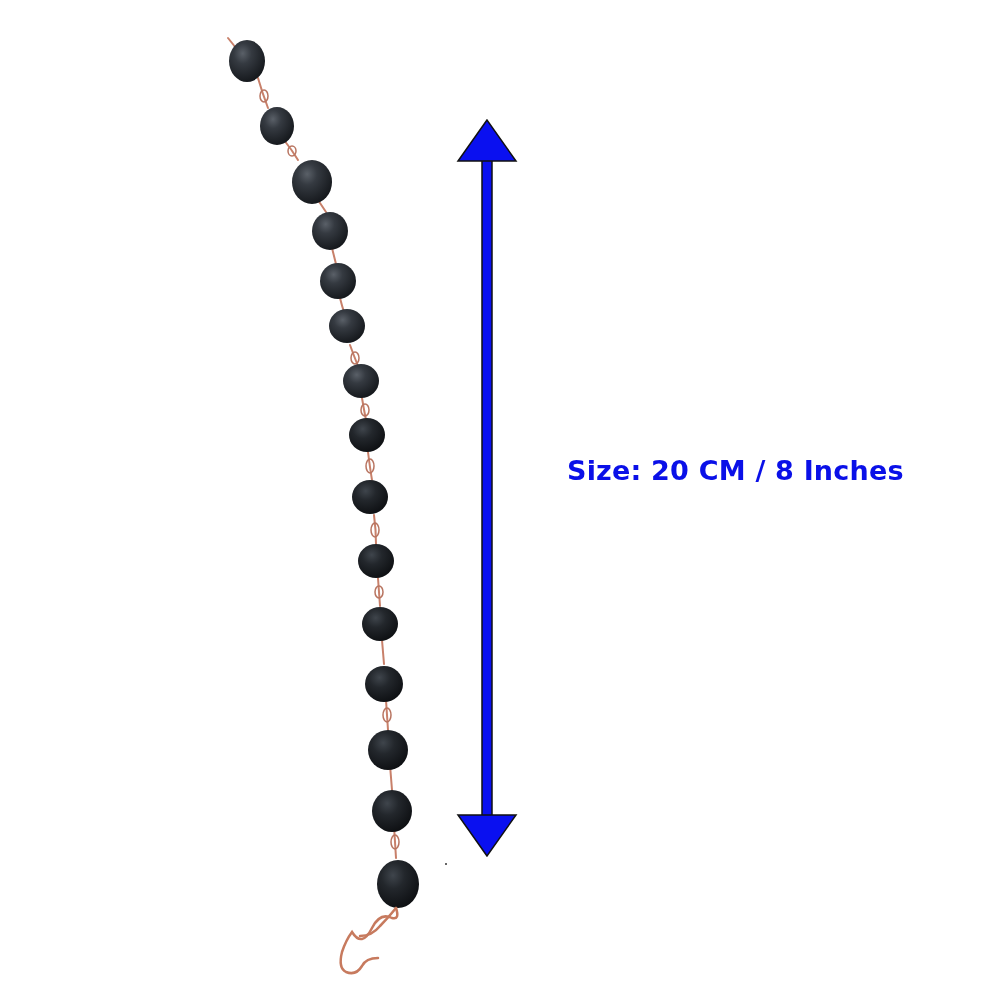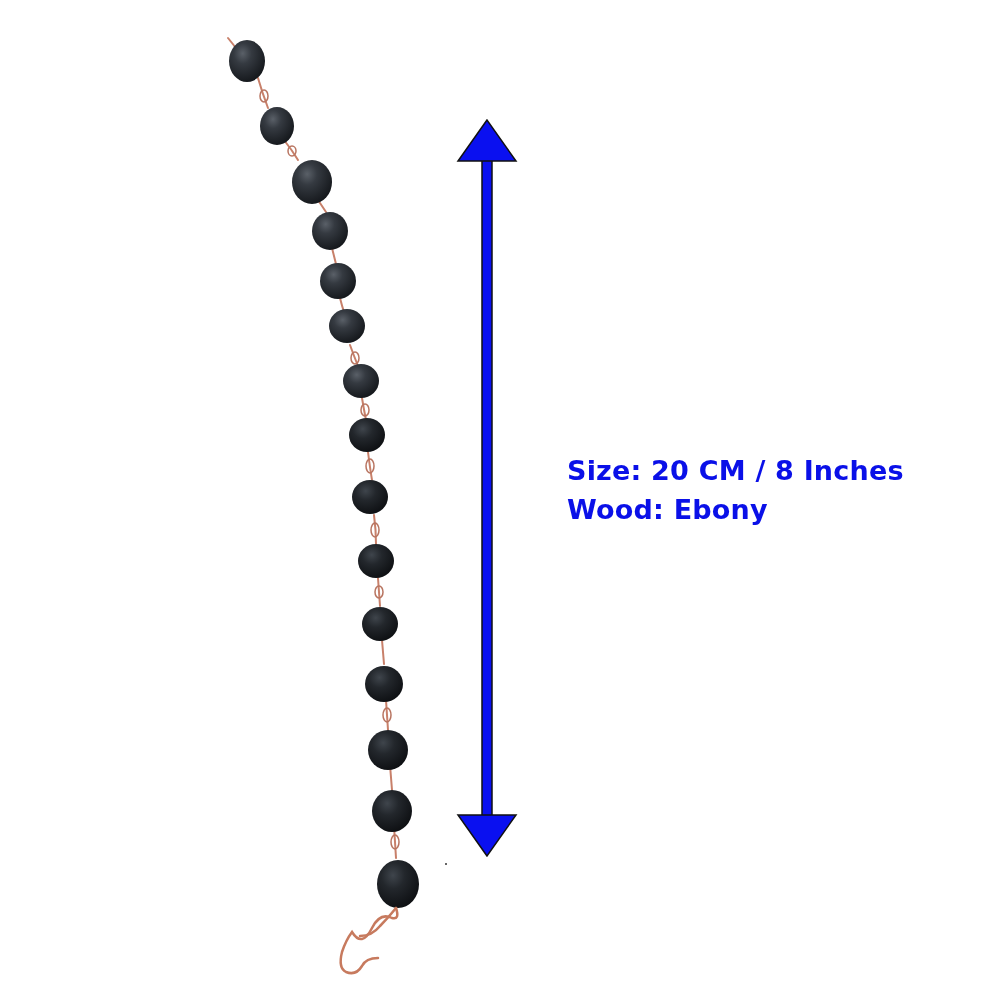--- a/index.html
+++ b/index.html
@@ -102,16 +102,15 @@
   </svg>
 
   <svg class="arrow-svg" viewBox="0 0 1000 1000" xmlns="http://www.w3.org/2000/svg">
     <rect x="482" y="158" width="10" height="660" fill="#0a10f0" stroke="#111111" stroke-width="1.5"></rect>
     <polygon points="487,120 458,161 516,161" fill="#0a10f0" stroke="#111111" stroke-width="1.5"></polygon>
     <polygon points="487,856 458,815 516,815" fill="#0a10f0" stroke="#111111" stroke-width="1.5"></polygon>
   </svg>
 
   <div class="spec-text">
     <span class="spec-line">Size: 20 CM / 8 Inches</span>
-    <span class="spec-line">Wood: Ebony</span>
   </div>
 
 </div>
 
 </body></html>

